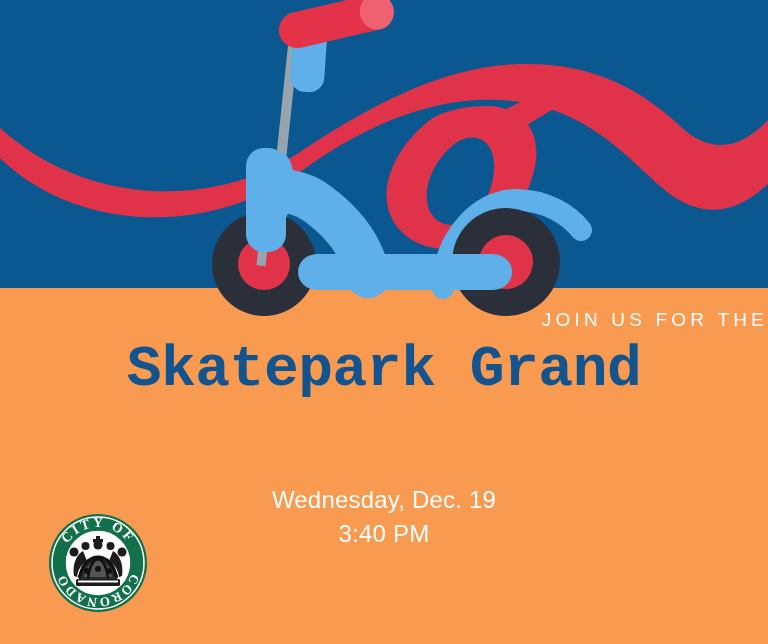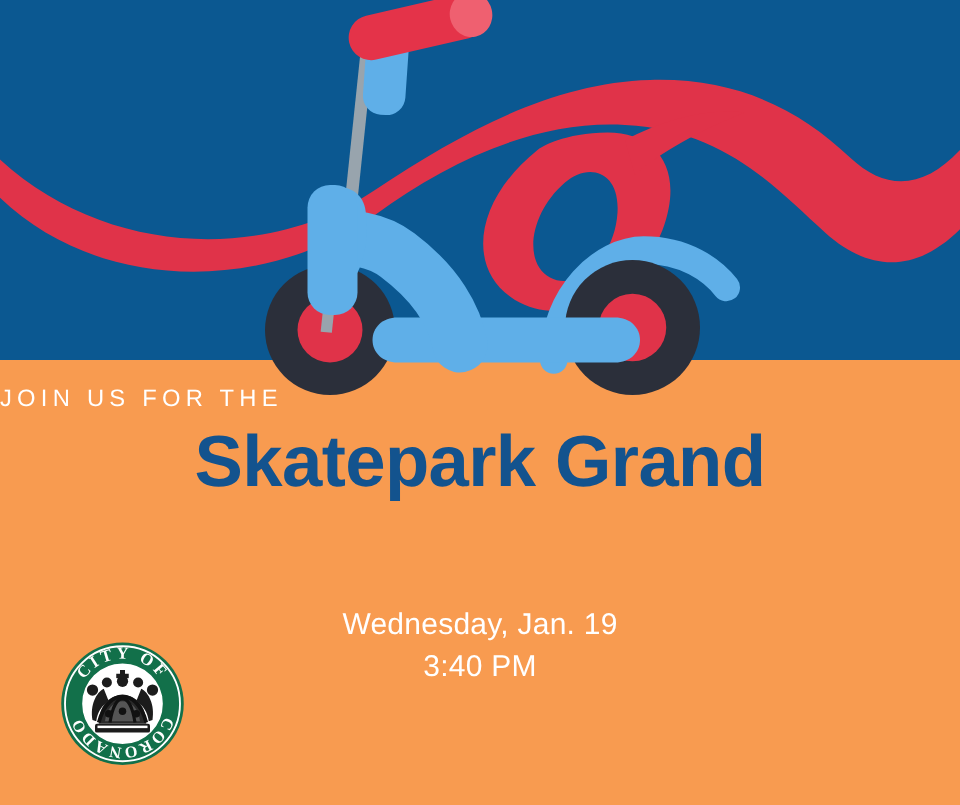--- a/index.html
+++ b/index.html
@@ -38,35 +38,35 @@
     left: 0; top: 0;
     width: 768px;
     height: 644px;
   }
   
   .kicker {
     position: absolute;
     left: 0;
     top: 310px;
     width: 768px;
-    text-align: left;
+    text-align: right;
     color: #FFFFFF;
     font-size: 19px;
     letter-spacing: 4.2px;
     font-weight: 300;
     line-height: 1;
   }
   .headline {
     position: absolute;
     left: 0;
     top: 340px;
     width: 768px;
     text-align: center;
     color: #13538E;
-    font-family: Liberation Sans, sans-serif;
+    font-family: Liberation Mono, monospace;
     font-weight: bold;
     font-size: 58px;
     line-height: 1.02;
     letter-spacing: -0.5px;
   }
   .headline .l2 { display: block; }
   .details {
     position: absolute;
     left: 0;
     top: 483px;
@@ -172,21 +172,21 @@
     </g>
   </svg>
 
   <div class="kicker">JOIN US FOR THE</div>
 
   <div class="headline">
     <span class="l1">Skatepark Grand</span>
   </div>
 
   <div class="details">
-    <span>Wednesday, Jan. 19</span>
+    <span>Wednesday, Dec. 19</span>
     <span>3:40 PM</span>
   </div>
 
   <svg class="logo" viewBox="0 0 200 200">
     <defs>
       <path id="arcTop" d="M 28 100 A 72 72 0 0 1 172 100"></path>
       <path id="arcBottom" d="M 170 100 A 70 70 0 0 1 30 100"></path>
     </defs>
 
     <circle cx="100" cy="100" r="98" fill="#12704A"></circle>

